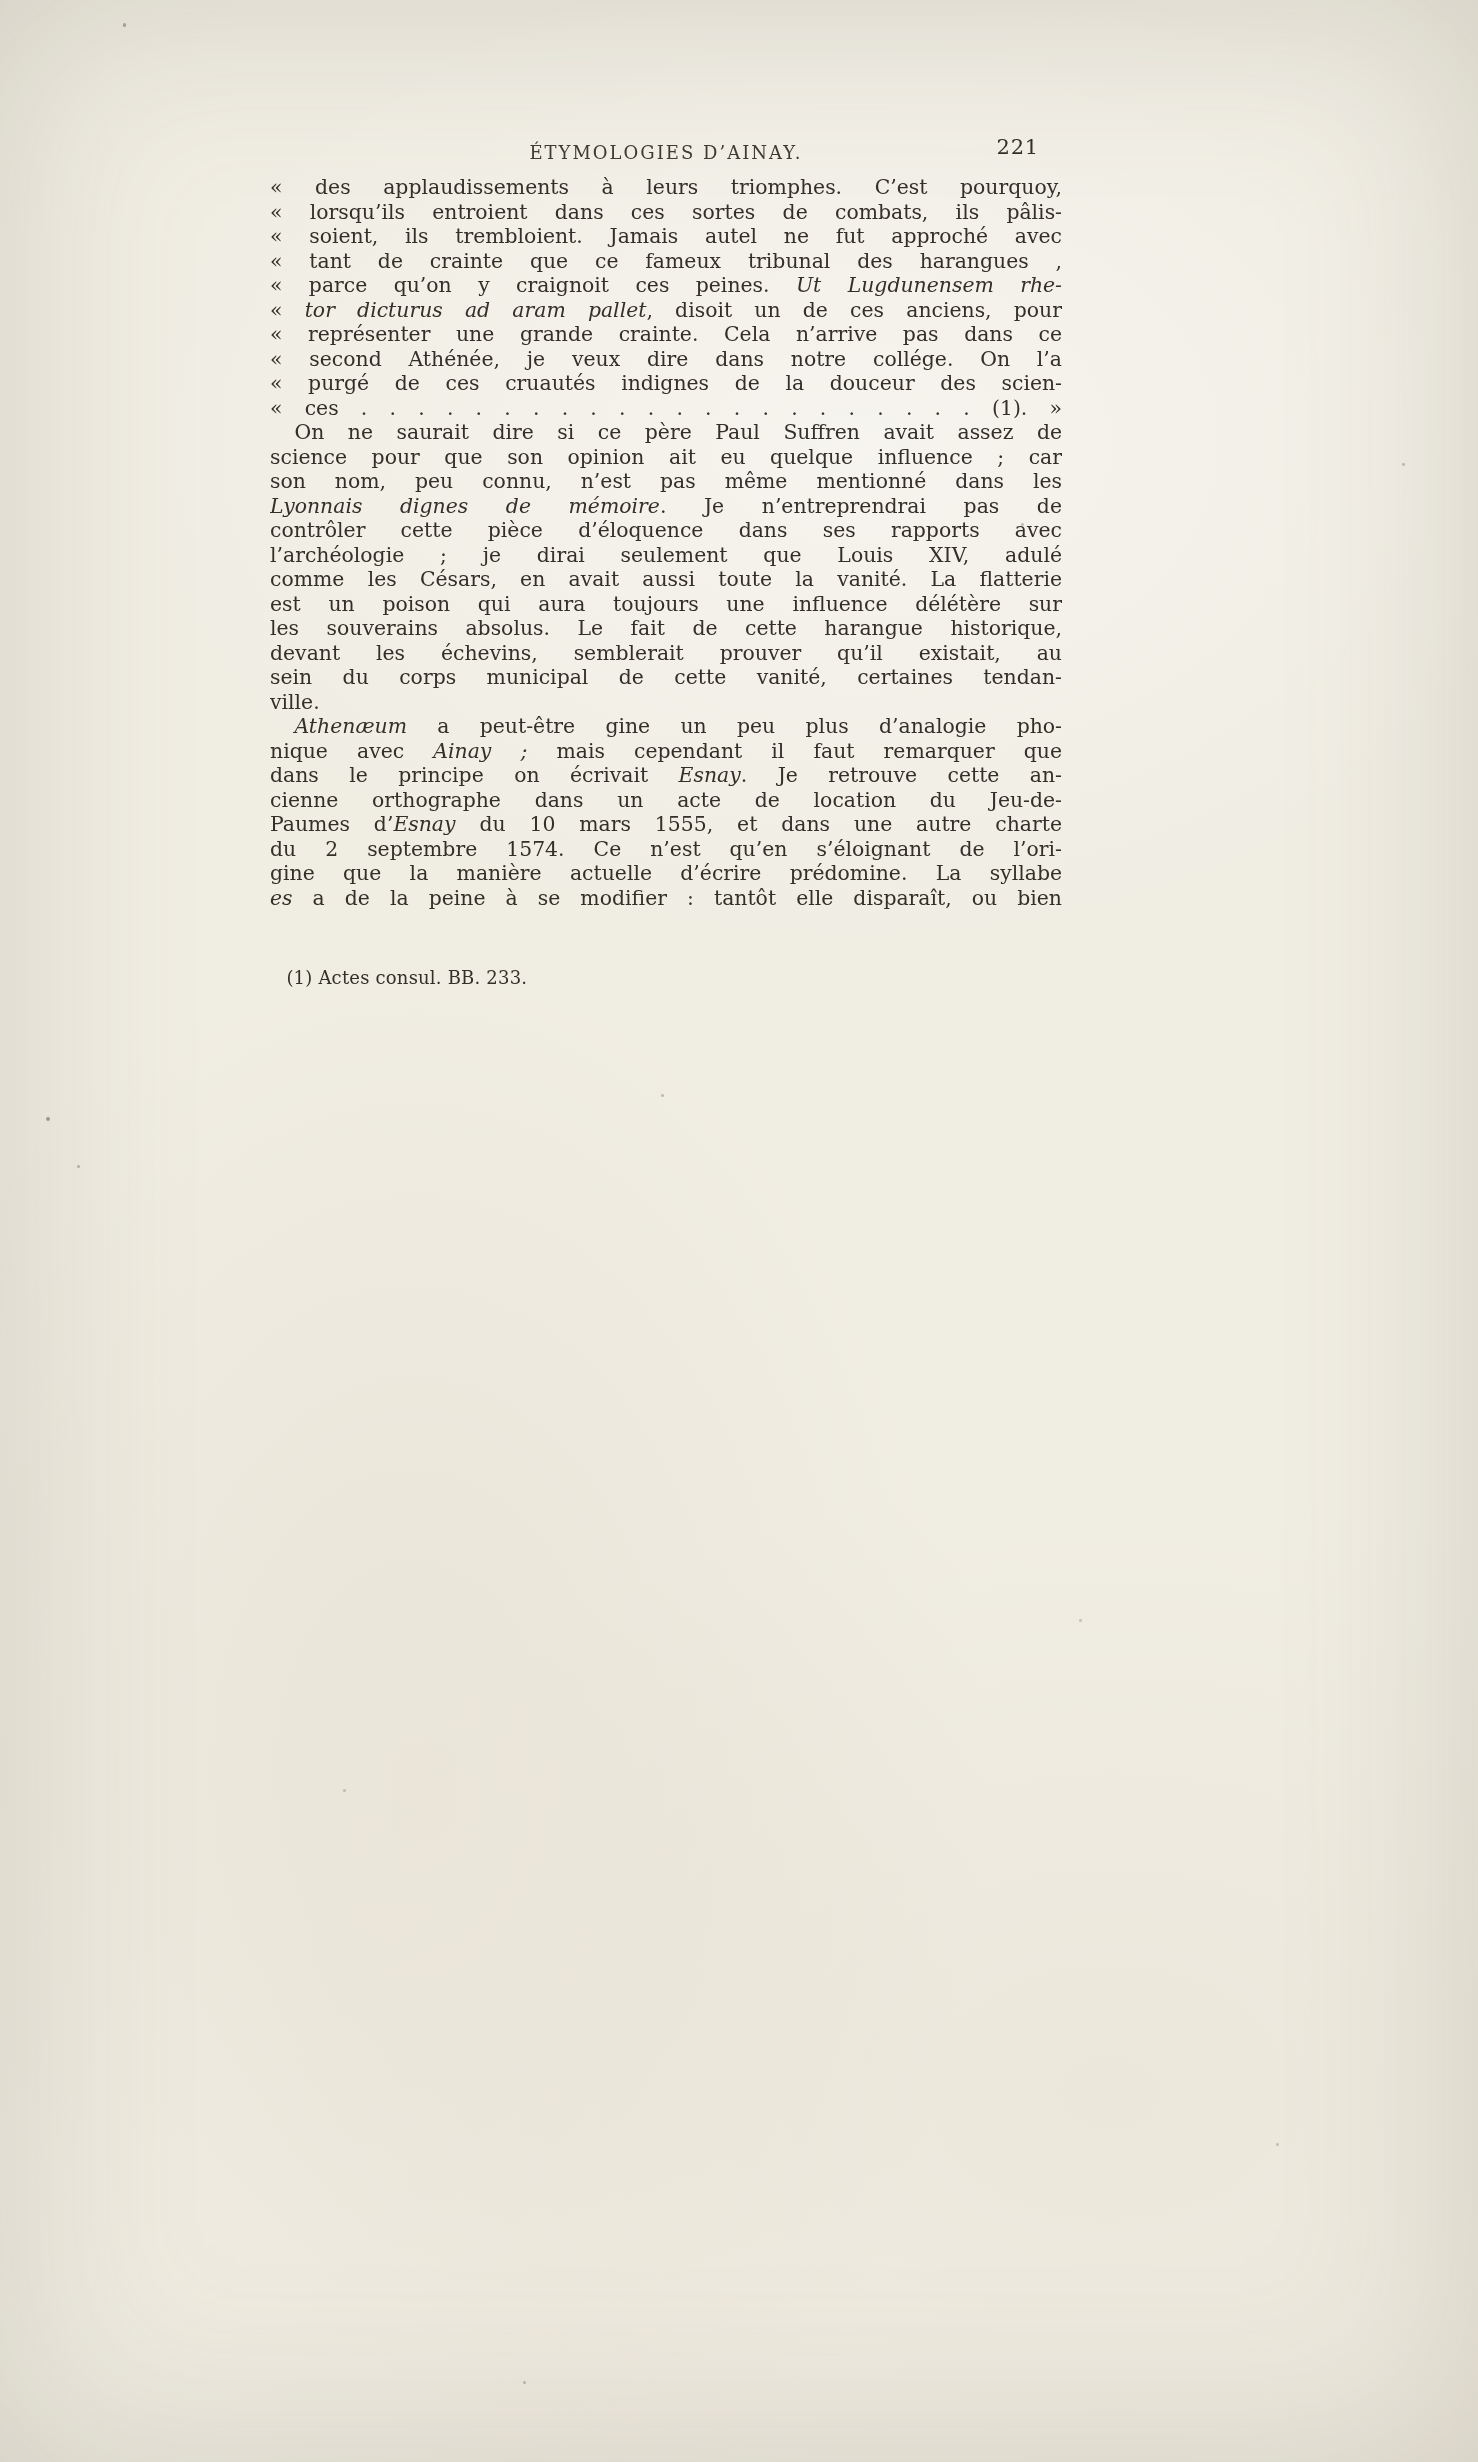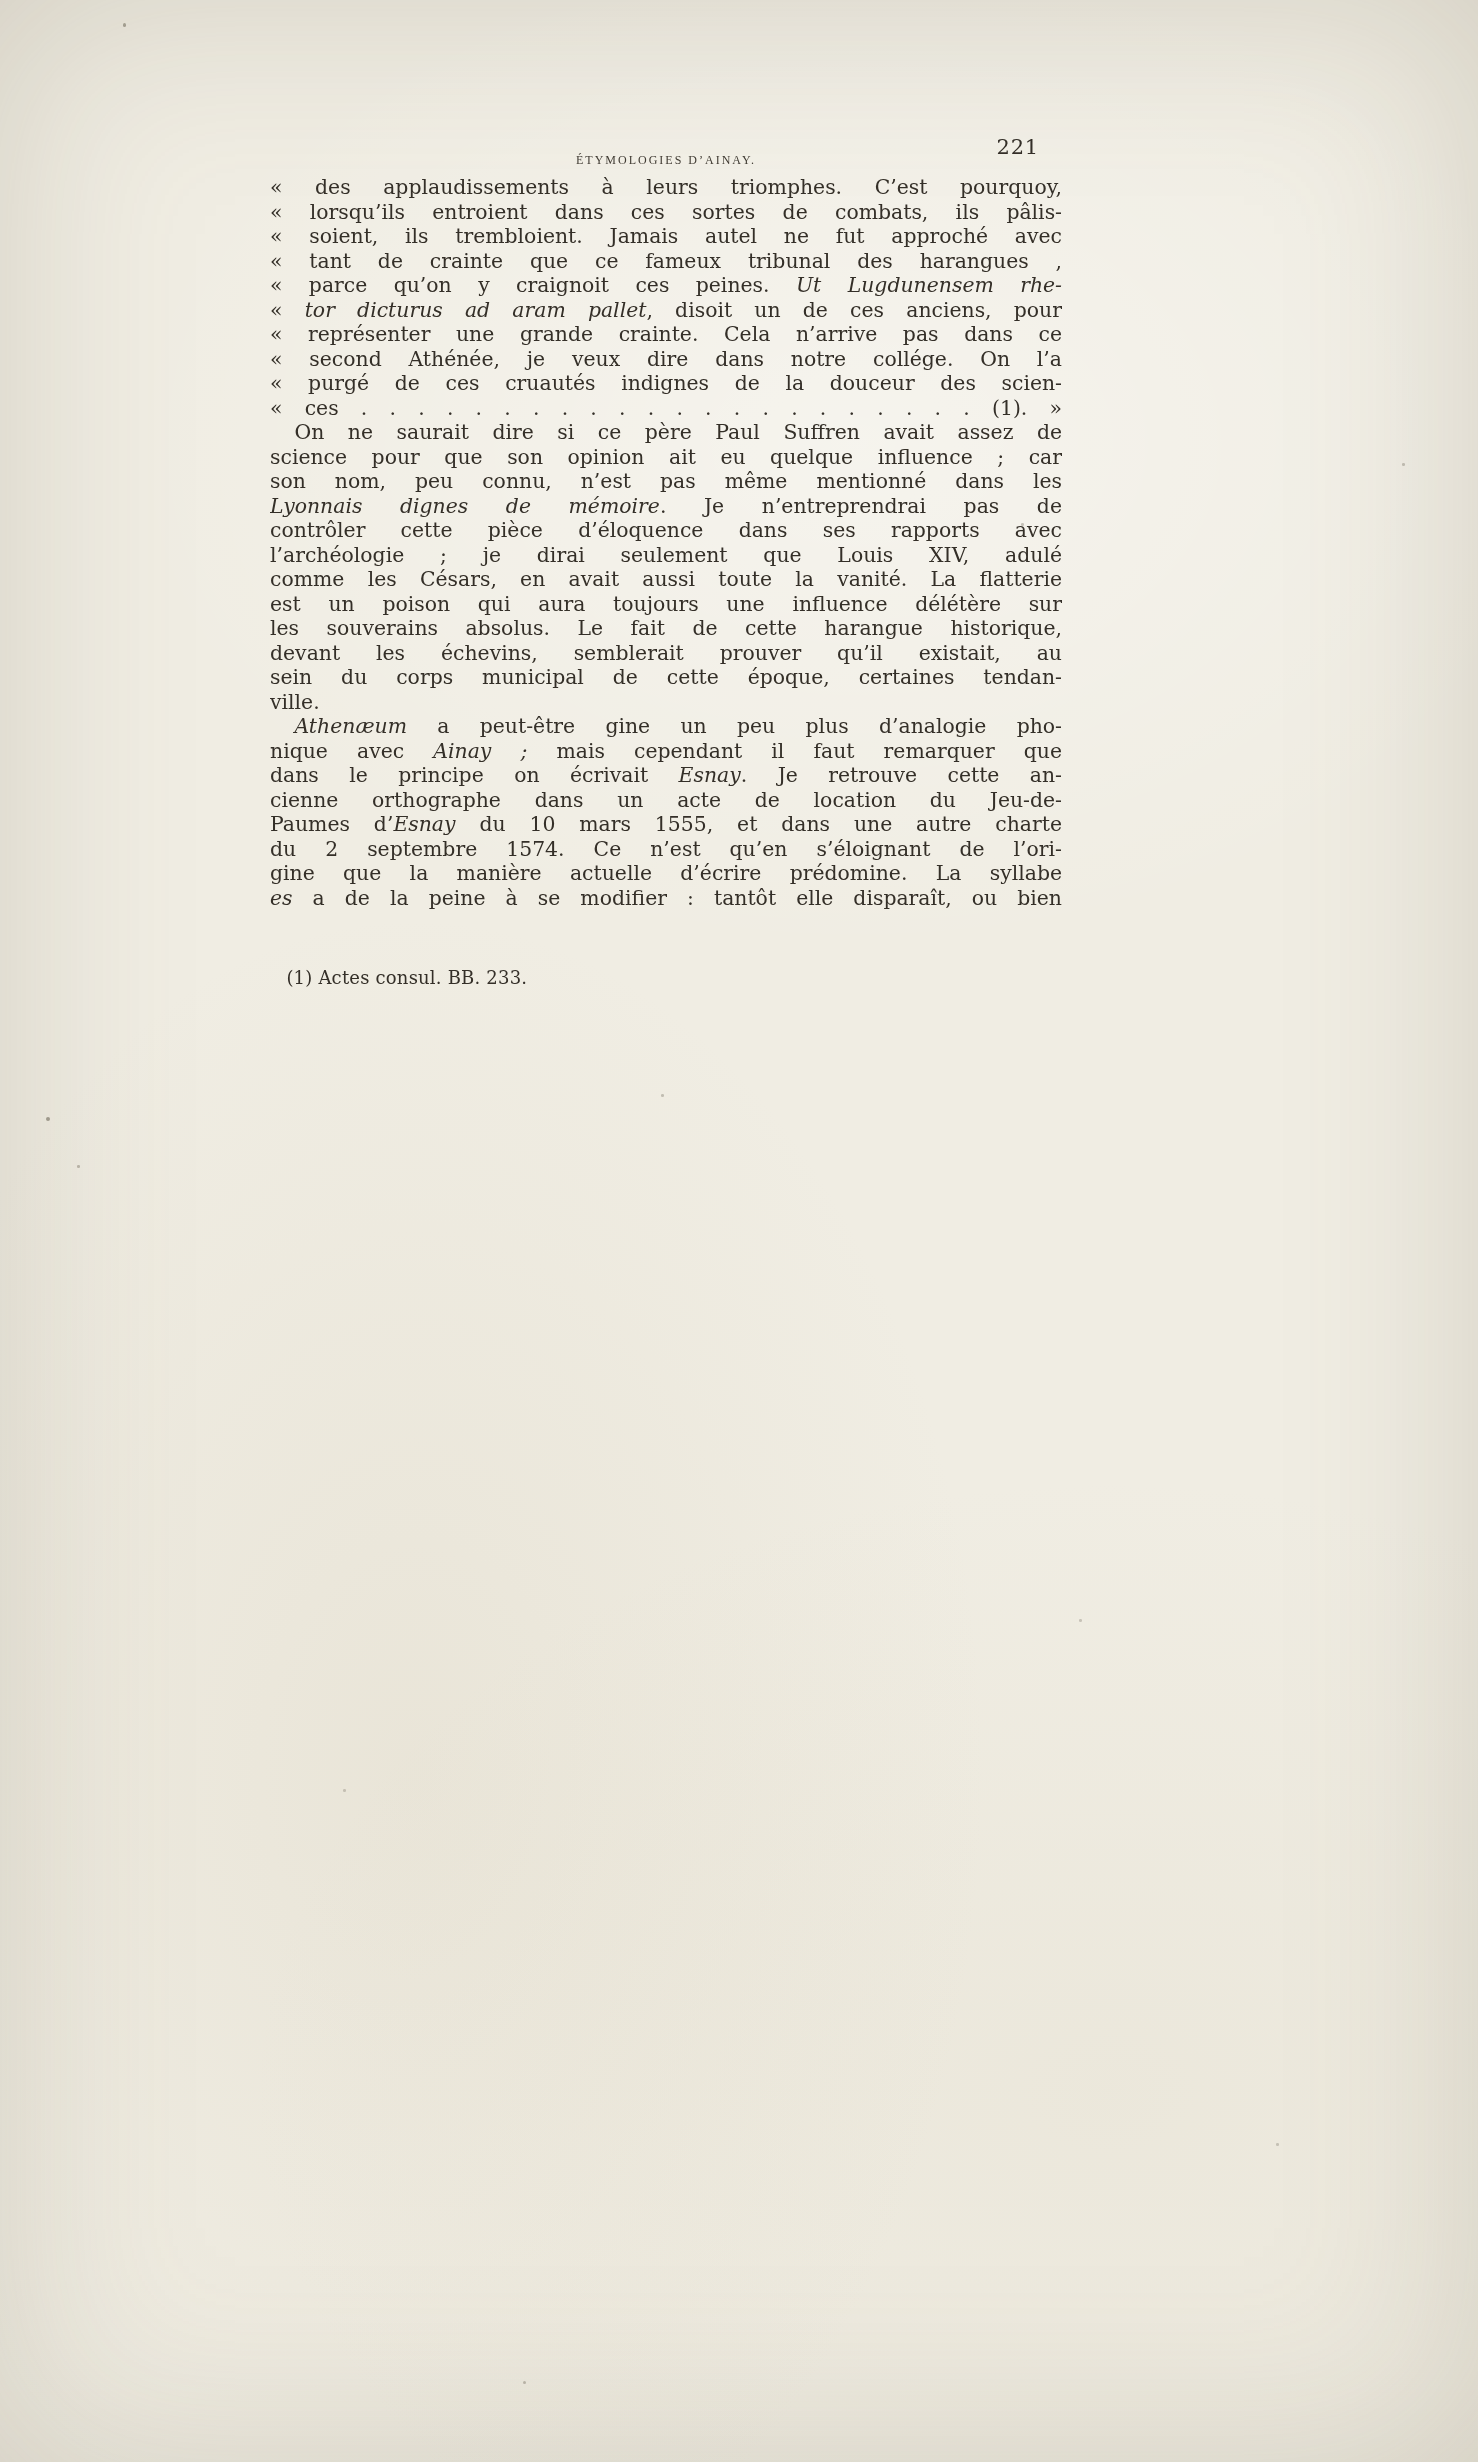--- a/index.html
+++ b/index.html
@@ -17,22 +17,22 @@
       radial-gradient(1063px 736px at 58% 18%, rgba(255,255,255,.38), rgba(255,255,255,0) 70%),
       radial-gradient(818px 1227px at 28% 72%, rgba(206,196,172,.20), rgba(206,196,172,0) 70%),
       radial-gradient(1145px 818px at 75% 85%, rgba(214,206,184,.18), rgba(214,206,184,0) 75%),
       var(--paper);
     box-shadow: inset 0 0 196px rgba(110,100,78,.22);
   }
   .text-area { position:absolute; left:270px; top:137px; width:792px; }
 
   .header { position:relative; height:38px; }
   .running-title {
-    position:absolute; left:50%; top:16px; transform:translateX(-50%);
-    font-size:12px; letter-spacing:2px; white-space:nowrap; color:#3f3a32;font-family:Liberation Serif, serif;
+    position:absolute; left:50%; top:5px; transform:translateX(-50%);
+    font-size:18px; letter-spacing:2px; white-space:nowrap; color:#3f3a32;
   }
   .page-number { position:absolute; right:23px; top:-1.6px; font-size:21px; letter-spacing:0.8px; }
 
   .line {
     height:24.5px; line-height:24.5px; font-size:20.4px;
     text-align:justify; overflow:hidden; word-spacing:0.8px;
   }
   .line:not(.short)::after { content:""; display:inline-block; width:100%; height:0; vertical-align:top; }
   .line.short { text-align:left; }
   .line.indent { text-indent:24.5px; }
@@ -67,21 +67,21 @@
         <div class="line indent"><span>On ne saurait dire si ce père Paul Suffren avait assez de</span></div>
         <div class="line"><span>science pour que son opinion ait eu quelque influence ; car</span></div>
         <div class="line"><span>son nom, peu connu, n’est pas même mentionné dans les</span></div>
         <div class="line"><span class="it">Lyonnais dignes de mémoire</span><span>. Je n’entreprendrai pas de</span></div>
         <div class="line"><span>contrôler cette pièce d’éloquence dans ses rapports avec</span></div>
         <div class="line"><span>l’archéologie ; je dirai seulement que Louis XIV, adulé</span></div>
         <div class="line"><span>comme les Césars, en avait aussi toute la vanité. La flatterie</span></div>
         <div class="line"><span>est un poison qui aura toujours une influence délétère sur</span></div>
         <div class="line"><span>les souverains absolus. Le fait de cette harangue historique,</span></div>
         <div class="line"><span>devant les échevins, semblerait prouver qu’il existait, au</span></div>
-        <div class="line"><span>sein du corps municipal de cette époque, certaines tendan-</span></div>
+        <div class="line"><span>sein du corps municipal de cette vanité, certaines tendan-</span></div>
         <div class="line short"><span>ville.</span></div>
         <div class="line indent"><span class="it">Athenæum</span><span> a peut-être gine un peu plus d’analogie pho-</span></div>
         <div class="line"><span>nique avec </span><span class="it">Ainay ;</span><span> mais cependant il faut remarquer que</span></div>
         <div class="line"><span>dans le principe on écrivait </span><span class="it">Esnay</span><span>. Je retrouve cette an-</span></div>
         <div class="line"><span>cienne orthographe dans un acte de location du Jeu-de-</span></div>
         <div class="line"><span>Paumes d’</span><span class="it">Esnay</span><span> du 10 mars 1555, et dans une autre charte</span></div>
         <div class="line"><span>du 2 septembre 1574. Ce n’est qu’en s’éloignant de l’ori-</span></div>
         <div class="line"><span>gine que la manière actuelle d’écrire prédomine. La syllabe</span></div>
         <div class="line"><span class="it">es</span><span> a de la peine à se modifier : tantôt elle disparaît, ou bien</span></div>
       </div>

